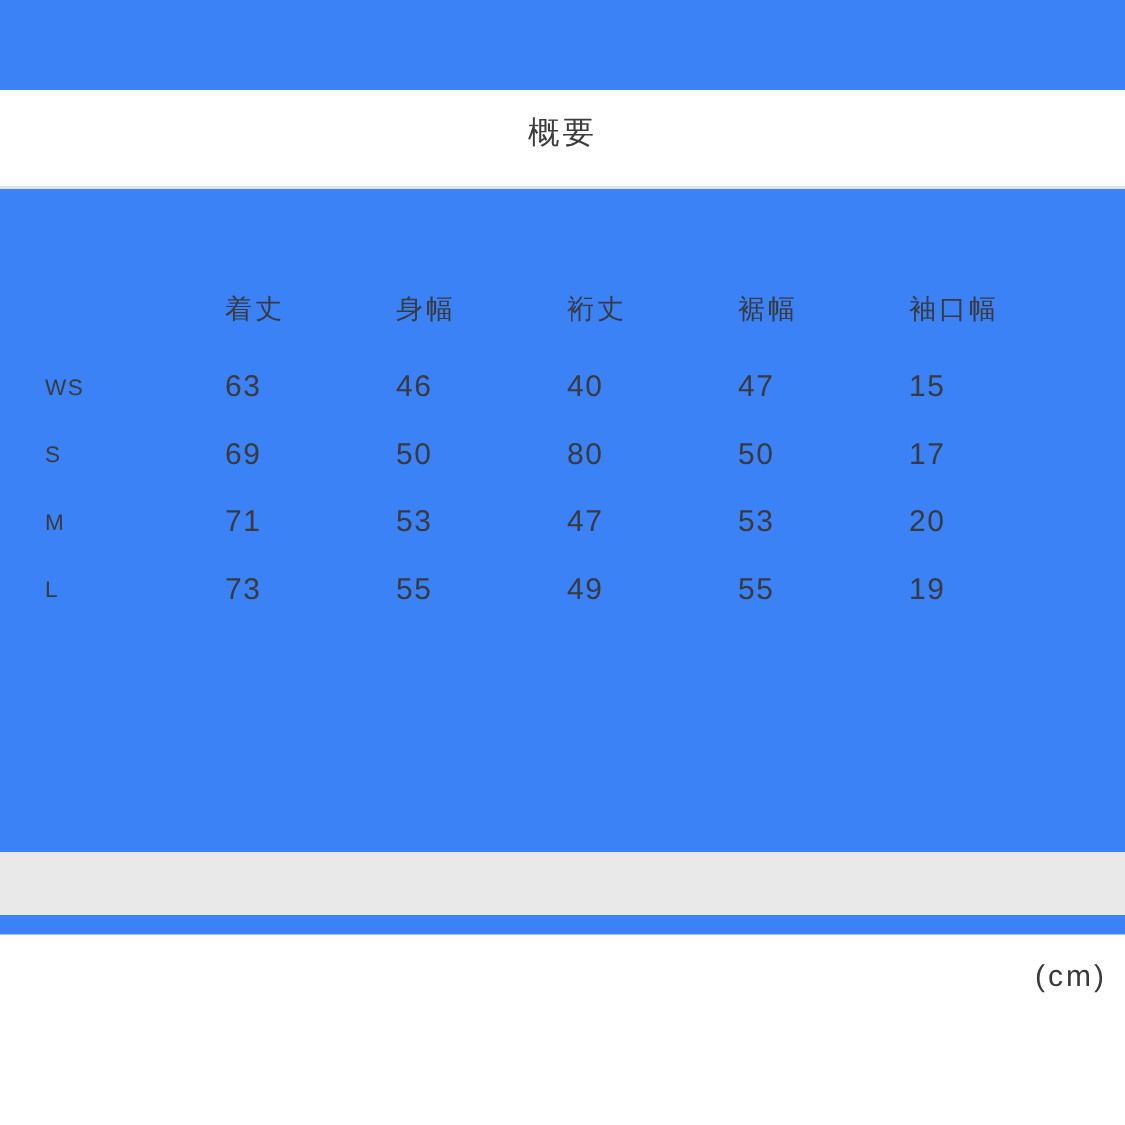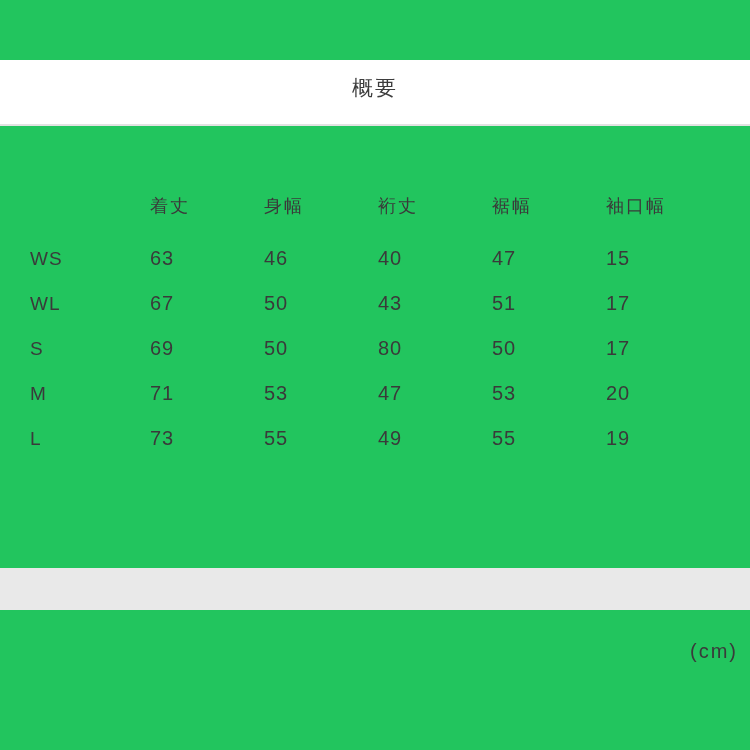--- a/index.html
+++ b/index.html
@@ -11,23 +11,23 @@
     height: 750px;
     background: #ffffff;
     font-family: "Liberation Sans", "DejaVu Sans", sans-serif;
     color: #333333;
     overflow: hidden;
   }
 
   .page {
     position: relative;
     width: 750px;
-    height: 750px;
+    height: 623px;
     box-sizing: border-box;
-    background: #22c55e;
+    background: #3b82f6;
   }
 
   
   .tabs {
     position: absolute;
     left: 0;
     top: 60px;
     width: 750px;
     display: flex;
     align-items: stretch;
@@ -78,21 +78,21 @@
     color: #3a3a3a;
   }
   table.size-table thead th.corner {
     width: 120px;
   }
   table.size-table tbody td {
     padding: 11px 0;
     font-size: 20px;
   }
   table.size-table tbody td.rowhead {
-    font-size: 19px;
+    font-size: 15px;
     letter-spacing: 1px;
     color: #3a3a3a;
   }
 
   
   .band {
     position: absolute;
     left: 0;
     top: 568px;
     width: 750px;
@@ -134,28 +134,20 @@
       <tbody>
         <tr>
           <td class="rowhead">WS</td>
           <td>63</td>
           <td>46</td>
           <td>40</td>
           <td>47</td>
           <td>15</td>
         </tr>
         <tr>
-          <td class="rowhead">WL</td>
-          <td>67</td>
-          <td>50</td>
-          <td>43</td>
-          <td>51</td>
-          <td>17</td>
-        </tr>
-        <tr>
           <td class="rowhead">S</td>
           <td>69</td>
           <td>50</td>
           <td>80</td>
           <td>50</td>
           <td>17</td>
         </tr>
         <tr>
           <td class="rowhead">M</td>
           <td>71</td>

